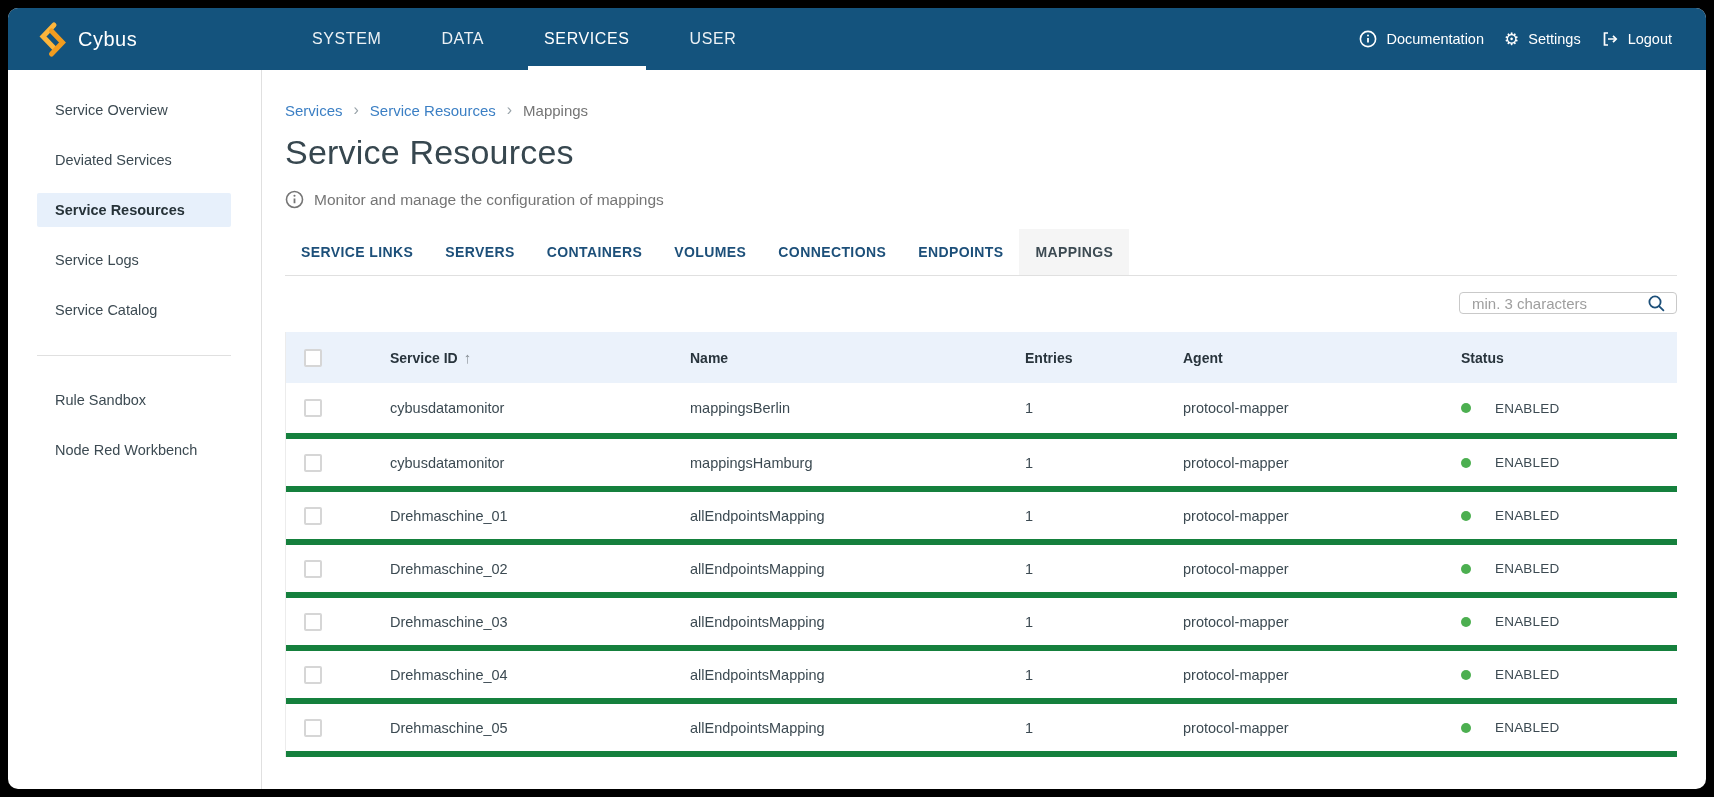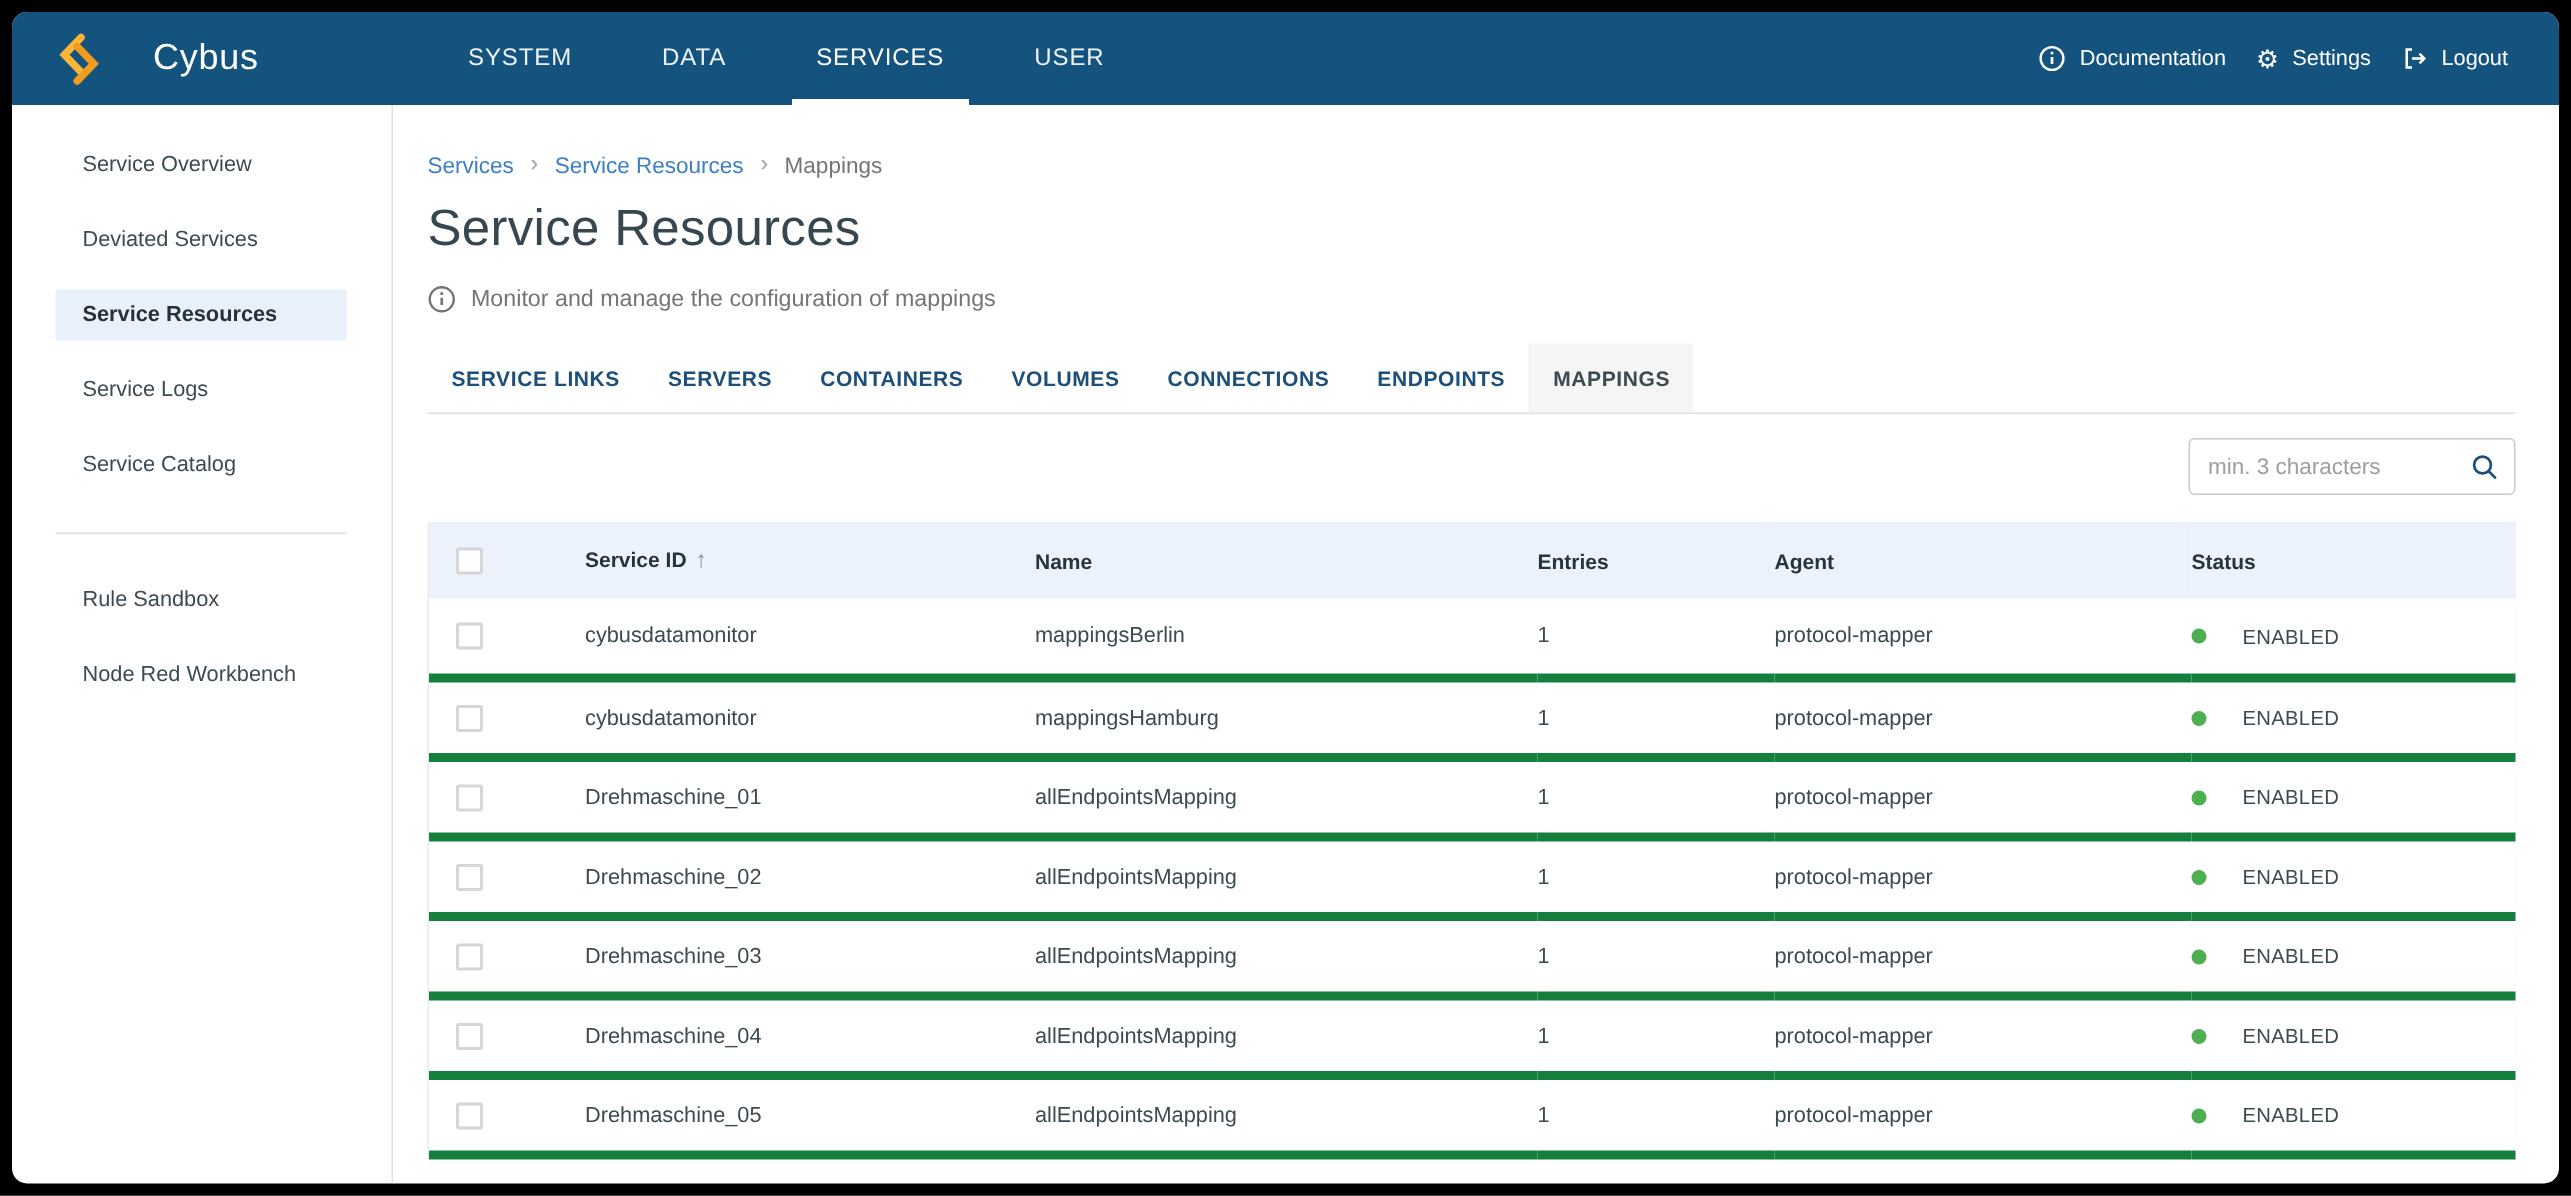--- a/index.html
+++ b/index.html
@@ -2,21 +2,21 @@
 <html><head>
 <meta charset="utf-8">
 <style>
   * { margin:0; padding:0; box-sizing:border-box; }
   html,body { width:1714px; height:797px; background:#000; font-family:"Liberation Sans","DejaVu Sans",sans-serif; }
   .frame { position:absolute; top:8px; left:8px; width:1698px; height:781px; background:#fff; border-radius:10px; overflow:hidden; display:flex; flex-direction:column; }
 
   
   .topnav { height:62px; flex:0 0 62px; background:#14537d; display:flex; align-items:stretch; color:#fff; }
   .brand { display:flex; align-items:center; gap:11px; padding-left:30px; width:282px; flex:0 0 282px; }
-  .brand-name { font-size:24px; font-weight:500; letter-spacing:.5px; color:#fff;margin-left:24px; }
+  .brand-name { font-size:20px; font-weight:500; letter-spacing:.5px; color:#fff; }
   .nav-tabs { display:flex; align-items:stretch; }
   .nav-tab { position:relative; display:flex; align-items:center; padding:0 22px; margin-right:16px; font-size:16px; letter-spacing:.6px; color:rgba(255,255,255,.92); cursor:pointer; }
   .nav-tab.active { color:#fff; font-weight:500; }
   .nav-tab.active::after { content:""; position:absolute; left:6px; right:6px; bottom:0; height:4px; background:#fff; }
   .nav-right { margin-left:auto; display:flex; align-items:center; gap:20px; padding-right:34px; font-size:14.5px; }
   .nav-action { display:flex; align-items:center; gap:9px; color:#fff; cursor:pointer; }
   .gear-glyph { font-size:17px; line-height:1; }
 
   
   .body-wrap { flex:1; display:flex; min-height:0; }
@@ -35,21 +35,21 @@
   .page-title { margin-top:14px; font-size:34px; font-weight:400; color:#37474f; letter-spacing:.2px; }
   .subtitle { margin-top:18px; display:flex; align-items:center; gap:10px; font-size:15.5px; color:#757575; }
 
   
   .tabs-row { margin-top:20px; display:flex; border-bottom:1px solid #e0e0e0; }
   .res-tab { padding:15px 16px; font-size:14px; font-weight:600; letter-spacing:.4px; color:#1c4f79; text-transform:uppercase; cursor:pointer; white-space:nowrap; }
   .res-tab.active { background:#f5f5f5; color:#3c4a52; }
 
   
   .search-row { margin-top:16px; display:flex; justify-content:flex-end; }
-  .search-box { width:218px; height:38px; border:1px solid #c9c9c9; border-radius:4px; display:flex; align-items:center; padding:0 10px 0 12px; }
+  .search-box { width:218px; height:22px; border:1px solid #c9c9c9; border-radius:4px; display:flex; align-items:center; padding:0 10px 0 12px; }
   .search-box input { border:none; outline:none; flex:1; font-size:15px; color:#3c4a52; font-family:inherit; min-width:0; }
   .search-box input::placeholder { color:#9e9e9e; }
 
   
   .table-wrap { margin-top:18px; border-left:1px solid #ececec; border-right:1px solid #ececec; }
   table { width:100%; border-collapse:collapse; table-layout:fixed; }
   thead tr { background:#ebf2fb; height:51px;padding-left:32px; }
   tbody tr { height:53px; border-bottom:6px solid #15803d; background:#fff; }
   th { text-align:left; font-size:14px; font-weight:700; color:#28343c; }
   td { font-size:14.5px; color:#3c4a52; }

